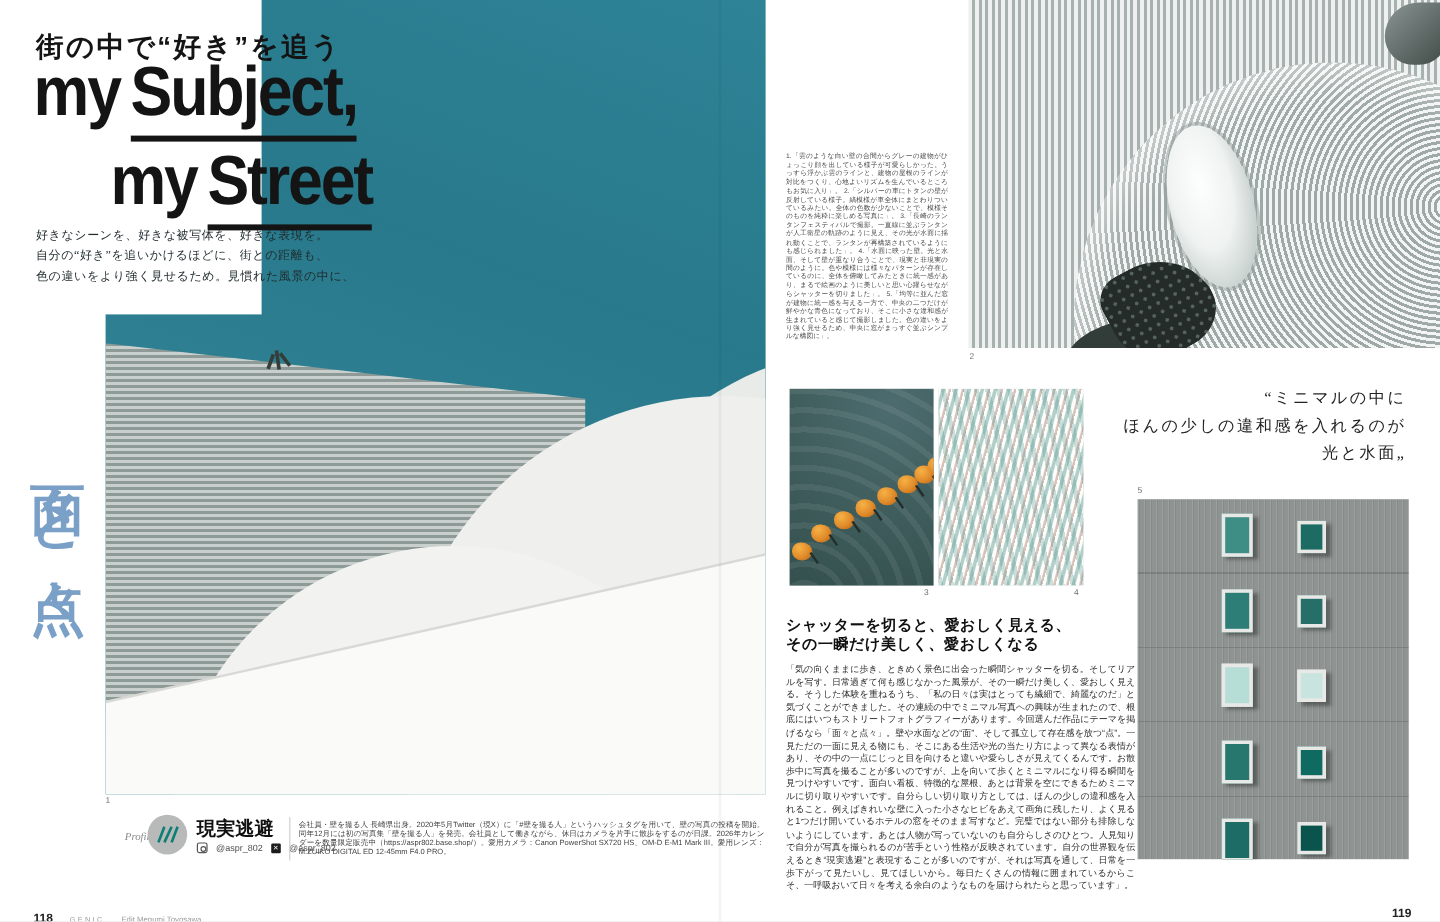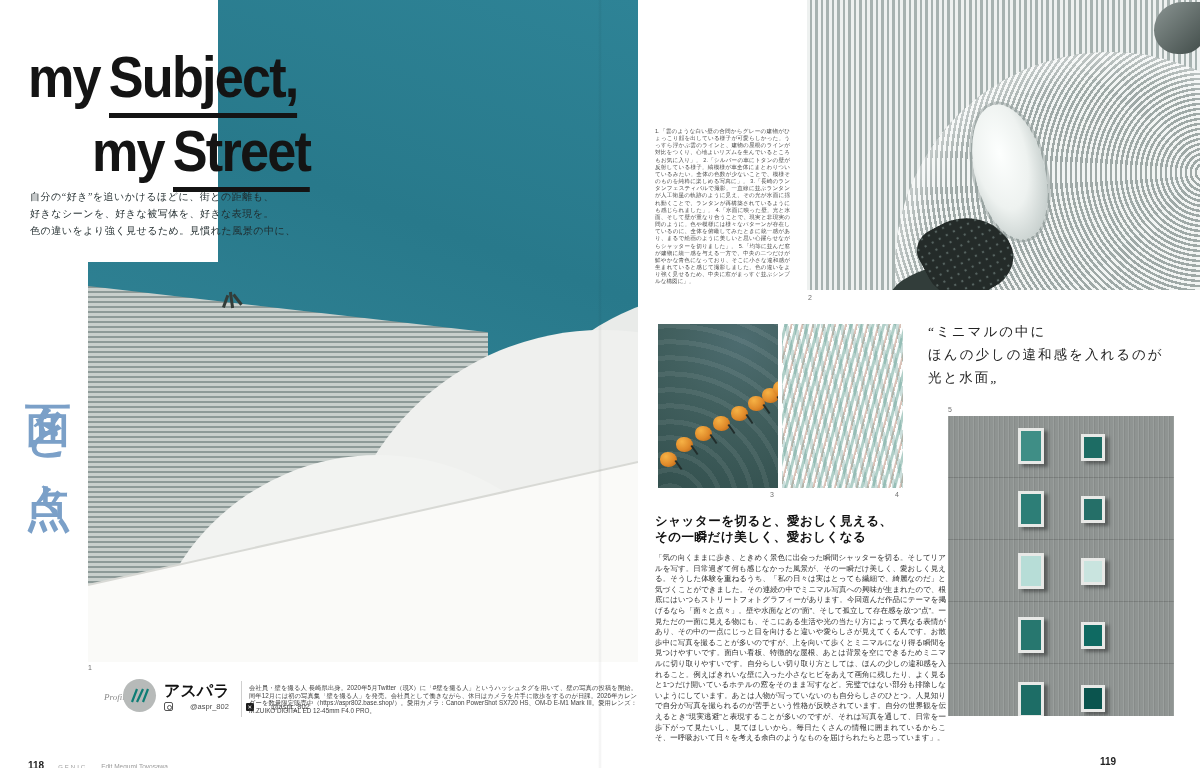--- a/index.html
+++ b/index.html
@@ -31,35 +31,35 @@
   #intro{left:30px;top:188px;font-family:"Liberation Serif","DejaVu Serif",serif;
     font-size:10px;line-height:17px;color:#1f2a2c;letter-spacing:.5px;}
   #vertical-theme{left:26px;top:368px;writing-mode:vertical-rl;font-size:46px;font-weight:600;
     color:#7ba0c8;letter-spacing:9px;line-height:1;}
 
   
   #profile-label{left:104px;top:692px;font-family:"Liberation Serif",serif;font-style:italic;
     font-size:9px;color:#8a8a8a;}
   #avatar{left:123px;top:679px;width:33px;height:33px;border-radius:50%;background:#b7bab9;overflow:hidden;}
   #profile-name{left:164px;top:681px;font-size:16px;font-weight:700;color:#111;}
-  #handles{left:164px;top:702px;display:flex;align-items:center;gap:17px;font-size:7.5px;color:#4c4c4c;}
+  #handles{left:164px;top:702px;display:flex;align-items:center;gap:7px;font-size:7.5px;color:#4c4c4c;}
   .ig-icon{display:inline-block;width:7px;height:7px;border:1px solid #555;border-radius:2px;position:relative;}
   .ig-icon::after{content:"";position:absolute;left:1.5px;top:1.5px;width:3px;height:3px;border:1px solid #555;border-radius:50%;}
   .x-icon{display:inline-block;width:8px;height:8px;background:#1c1c1c;border-radius:1px;color:#fff;
     font-size:5.5px;line-height:8px;text-align:center;font-weight:700;}
   #profile-divider{left:241px;top:681px;width:1px;height:36px;background:#cfcfcf;}
   #bio{left:249px;top:684px;width:388px;font-size:6.3px;line-height:7.5px;color:#3e3e3e;text-align:justify;}
 
   
   .footer{top:745px;display:flex;align-items:baseline;gap:14px;margin-top:15px;}
   #footer-left{left:28px;}
   .pgnum{font-size:10px;font-weight:700;color:#222;}
   .mag{font-size:6px;letter-spacing:2px;color:#9a9a9a;}
   .edit{font-size:6.5px;color:#9a9a9a;}
-  #footer-right{left:1100px;top:741px;align-items:flex-end;}
+  #footer-right{left:1160px;top:741px;align-items:flex-end;}
 
   
   #captions{left:655px;top:128px;width:135px;font-size:5.6px;line-height:7.15px;color:#4a4a4a;text-align:justify;}
 
   
   #photo-car{left:807px;top:0;width:393px;height:290px;overflow:hidden;
     background:repeating-linear-gradient(90deg,#eef1f0 0 3px,#a7b2b0 3px 5.5px);}
   #car-body{position:absolute;left:88px;top:52px;width:430px;height:430px;border-radius:50%;
     background:#c3cbc9 repeating-radial-gradient(circle at 72% 28%,rgba(250,252,251,.85) 0 2.5px,rgba(134,146,144,.6) 2.5px 5px);
     box-shadow:inset 8px 10px 30px rgba(255,255,255,.5);}
@@ -95,21 +95,21 @@
   
   #photo-ripple{left:782px;top:324px;width:121px;height:164px;overflow:hidden;background:#dfe9e4;}
   #photo-ripple .layer1{position:absolute;inset:0;
     background:repeating-linear-gradient(105deg,rgba(255,255,255,.95) 0 2px,rgba(120,175,165,.45) 3px 5px,
       rgba(255,255,255,.9) 6px 8px,rgba(205,120,100,.35) 9px 10.5px);}
   #photo-ripple .layer2{position:absolute;inset:0;
     background:repeating-linear-gradient(78deg,rgba(90,150,142,.3) 0 4px,transparent 4px 9px);}
   #marker-4{left:895px;top:491px;font-size:7px;color:#6f6f6f;}
 
   
-  #pull-quote{left:928px;top:320px;width:244px;text-align:left;
+  #pull-quote{left:928px;top:320px;width:244px;text-align:right;
     font-family:"Liberation Serif","DejaVu Serif",serif;font-size:13.5px;line-height:23px;
     letter-spacing:2px;color:#222;}
 
   
   #photo-facade{left:948px;top:416px;width:226px;height:300px;overflow:hidden;background-color:#8f9492;
     background-image:repeating-linear-gradient(90deg,rgba(255,255,255,.10) 0 1px,rgba(0,0,0,.06) 1px 2px,transparent 2px 5px),
       repeating-linear-gradient(180deg,transparent 0 61px,rgba(0,0,0,.14) 61px 62px);}
   .win{position:absolute;border:3px solid #e8e9e7;box-shadow:4px 3px 3px rgba(28,32,31,.45);}
   .w-l{left:70px;width:20px;height:30px;}
   .w-r{left:133px;width:18px;height:21px;}
@@ -140,38 +140,39 @@
       <circle cx="515" cy="600" r="270" fill="#eff0ee"></circle>
       <circle cx="290" cy="690" r="235" fill="#f2f3f1"></circle>
       <rect y="598" width="550" height="64" fill="#f2f3f1"></rect>
       <polygon points="0,585 550,462 550,662 0,662" fill="#fafaf8"></polygon>
       <line x1="0" y1="585" x2="550" y2="462" stroke="#d8d9d5" stroke-width="2"></line>
     </svg>
   </div>
   <div class="abs" id="white-box"></div>
   <div class="abs" id="marker-1">1</div>
 
+  <div class="abs" id="kicker">街の中で“好き”を追う</div>
   <div class="abs title-line" id="title-1"><span>my</span><span class="t-sp"></span><span class="u">Subject,</span></div>
   <div class="abs title-line" id="title-2"><span>my</span><span class="t-sp"></span><span class="u">Street</span></div>
 
   <div class="abs" id="intro">
+    <div>好きなシーンを、好きな被写体を、好きな表現を。</div>
     <div>自分の“好き”を追いかけるほどに、街との距離も、</div>
-    <div>好きなシーンを、好きな被写体を、好きな表現を。</div>
     <div>色の違いをより強く見せるため。見慣れた風景の中に、</div>
   </div>
 
   <div class="abs" id="vertical-theme">面々と点々</div>
 
   <div class="abs" id="profile-label">Profile</div>
   <div class="abs" id="avatar">
     <svg width="33" height="33" viewBox="0 0 33 33">
       <path d="M9 23 L14 10 M14 23 L20 10 M20 23 L25 10" stroke="#0e7d75" stroke-width="2.2" fill="none"></path>
     </svg>
   </div>
-  <div class="abs" id="profile-name">アスパラ</div>
+  <div class="abs" id="profile-name">現実逃避</div>
   <div class="abs" id="handles">
     <span class="ig-icon"></span>
     <span>@aspr_802</span>
     <span class="x-icon">✕</span>
     <span>@aspr_802</span>
   </div>
   <div class="abs" id="profile-divider"></div>
   <div class="abs" id="bio">会社員・壁を撮る人 長崎県出身。2020年5月Twitter（現X）に「#壁を撮る人」というハッシュタグを用いて、壁の写真の投稿を開始。同年12月には初の写真集「壁を撮る人」を発売。会社員として働きながら、休日はカメラを片手に散歩をするのが日課。2026年カレンダーを数量限定販売中（https://aspr802.base.shop/）。愛用カメラ：Canon PowerShot SX720 HS、OM-D E-M1 Mark III。愛用レンズ：M.ZUIKO DIGITAL ED 12-45mm F4.0 PRO。</div>
 
   <div class="abs footer" id="footer-left">

